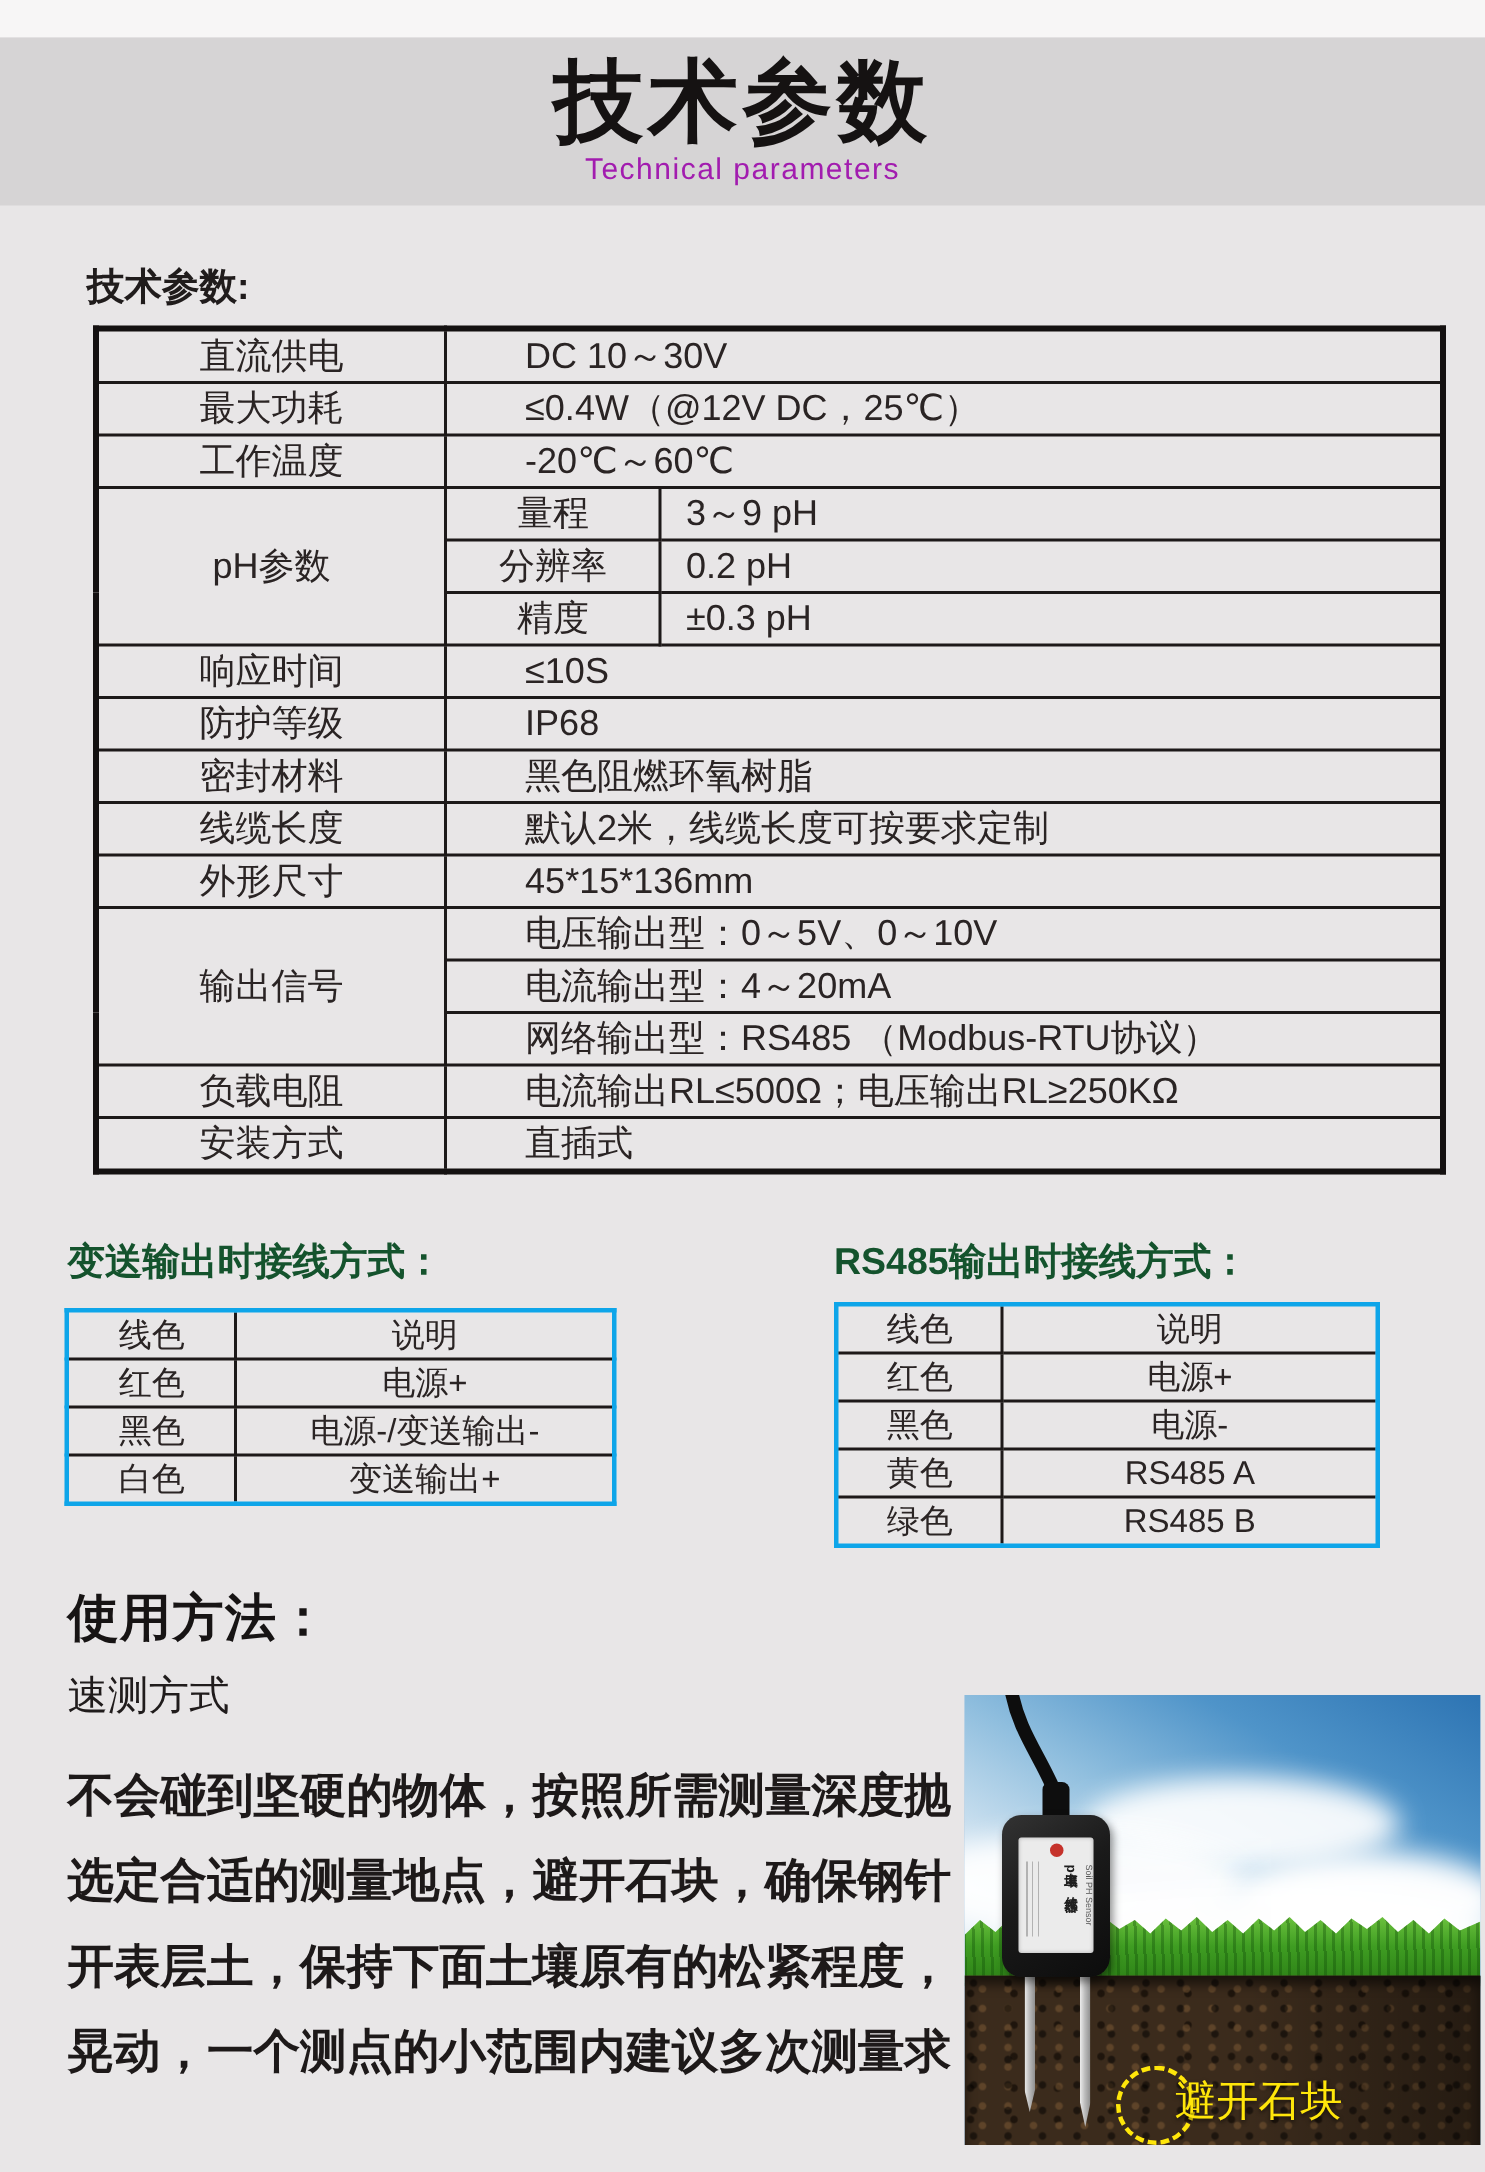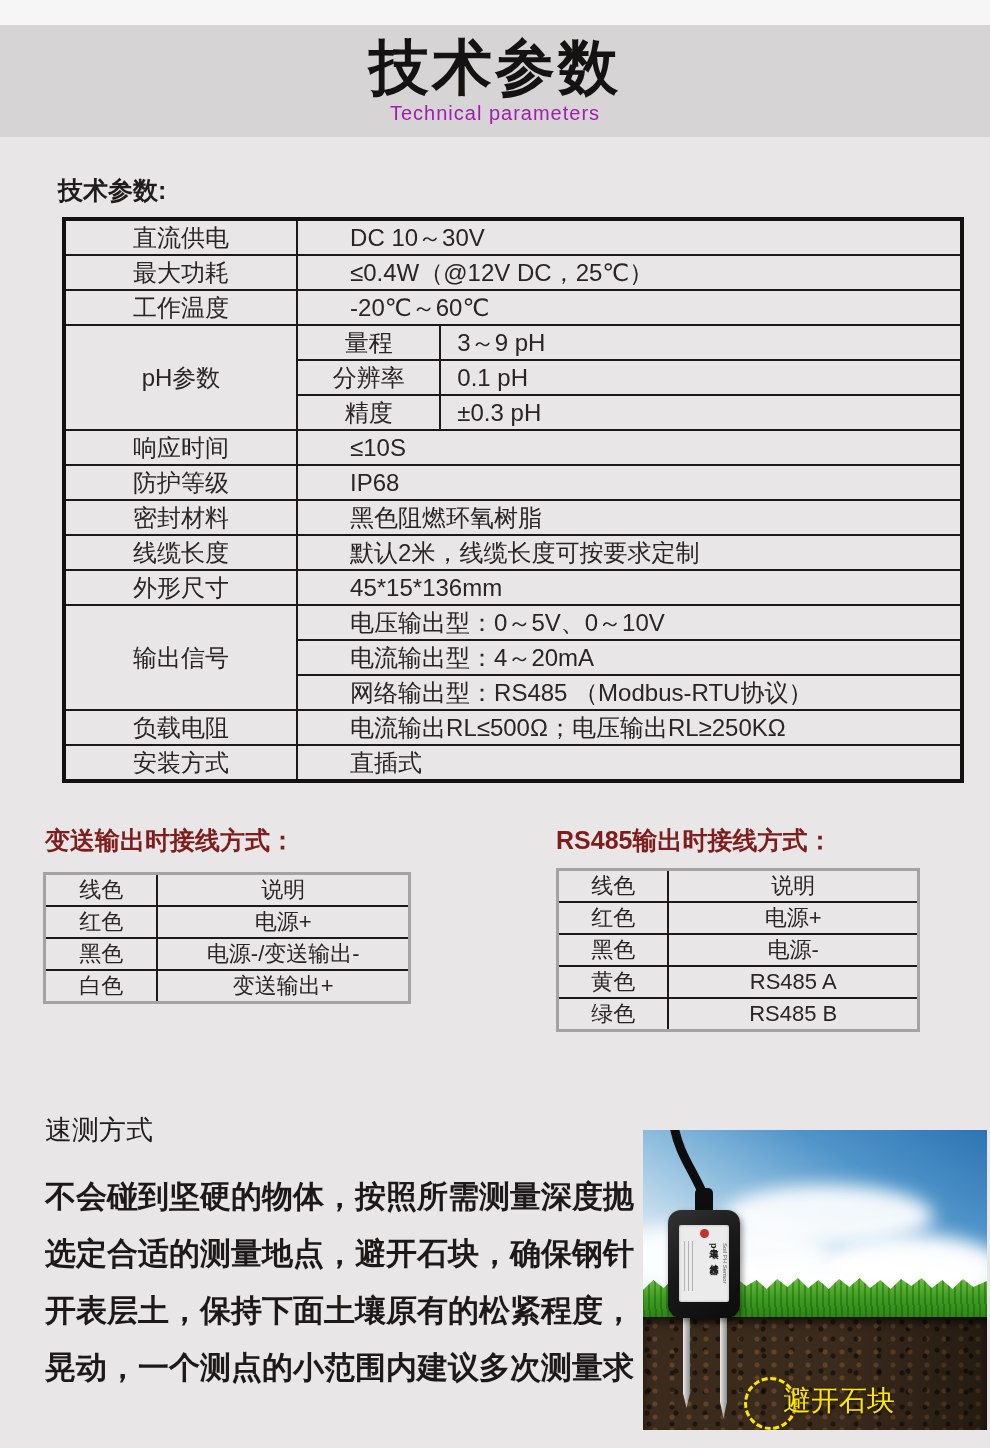--- a/index.html
+++ b/index.html
@@ -22,22 +22,22 @@
   table{border-collapse:collapse;table-layout:fixed;background:transparent;}
   .spec{width:902px;border:4px solid #141111;}
   .spec td{border:2px solid #1d1919;height:31px;line-height:31px;font-size:24px;color:#2a2424;
            overflow:hidden;white-space:nowrap;}
   td.lbl{text-align:center;}
   td.sublbl{text-align:center;}
   td.val{text-align:left;padding-left:52px;}
   td.subval{padding-left:16px;}
 
   
-  .wiring-title{font-size:25px;font-weight:700;color:#7f1d1d;}
-  .wt{border:3px solid #a3a3a3;}
+  .wiring-title{font-size:25px;font-weight:700;color:#14532d;}
+  .wt{border:3px solid #0ea5e9;}
   .wt td{border:2px solid #1d1919;height:28px;line-height:28px;font-size:22px;text-align:center;color:#2a2424;}
   .wt-left{width:368px;}
   .wt-right{width:364px;}
 
   
   .usage-heading{left:45px;top:1056px;font-size:34px;font-weight:700;color:#171414;letter-spacing:1px;}
   .usage-sub{left:45px;top:1112px;font-size:27px;font-weight:500;color:#201c1c;}
   .usage-par{left:45px;top:1168px;width:600px;font-size:31px;font-weight:600;color:#1d1919;}
   .usage-par .line{height:57px;line-height:57px;white-space:nowrap;}
 
@@ -121,21 +121,21 @@
             <td class="lbl" rowspan="1">工作温度</td>
             <td class="val" colspan="2">-20℃～60℃</td>
           </tr>
           <tr>
             <td class="lbl" rowspan="3">pH参数</td>
             <td class="sublbl">量程</td>
             <td class="val subval">3～9 pH</td>
           </tr>
           <tr>
             <td class="sublbl">分辨率</td>
-            <td class="val subval">0.1 pH</td>
+            <td class="val subval">0.2 pH</td>
           </tr>
           <tr>
             <td class="sublbl">精度</td>
             <td class="val subval">±0.3 pH</td>
           </tr>
           <tr>
             <td class="lbl" rowspan="1">响应时间</td>
             <td class="val" colspan="2">≤10S</td>
           </tr>
           <tr>
@@ -229,20 +229,21 @@
             <td class="">RS485 A</td>
           </tr>
           <tr>
             <td class="">绿色</td>
             <td class="">RS485 B</td>
           </tr>
         </tbody>
     </table>
   </div>
 
+  <div class="abs usage-heading">使用方法：</div>
   <div class="abs usage-sub">速测方式</div>
   <div class="abs usage-par">
     <div class="line">不会碰到坚硬的物体，按照所需测量深度抛</div>
     <div class="line">选定合适的测量地点，避开石块，确保钢针</div>
     <div class="line">开表层土，保持下面土壤原有的松紧程度，</div>
     <div class="line">晃动，一个测点的小范围内建议多次测量求</div>
   </div>
 
   <div class="abs photo">
     <div class="abs sky"></div>

